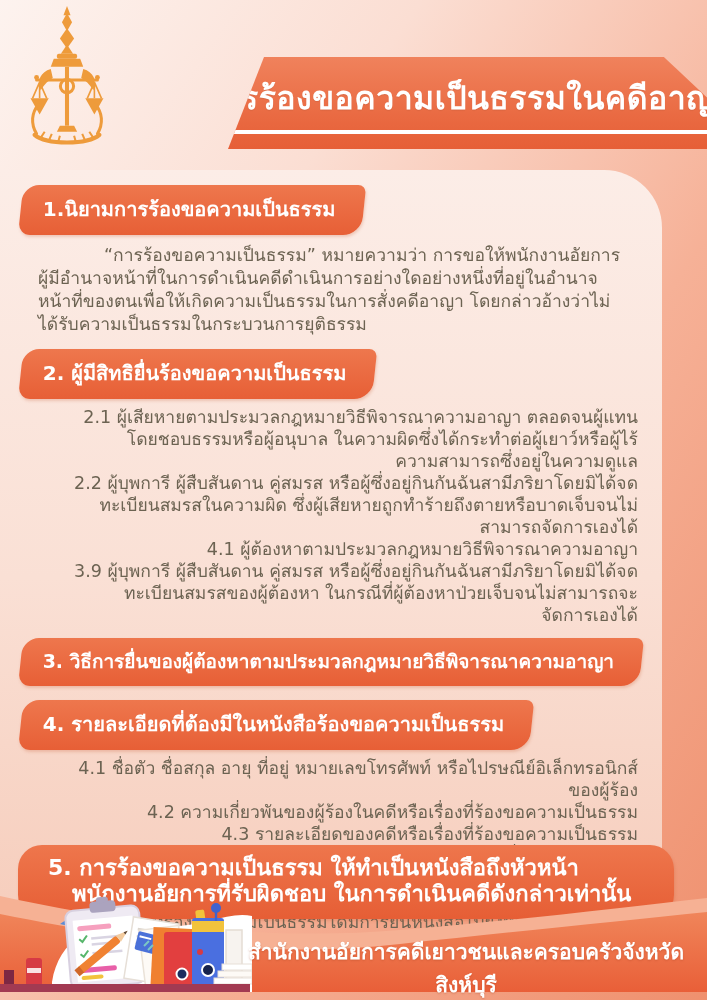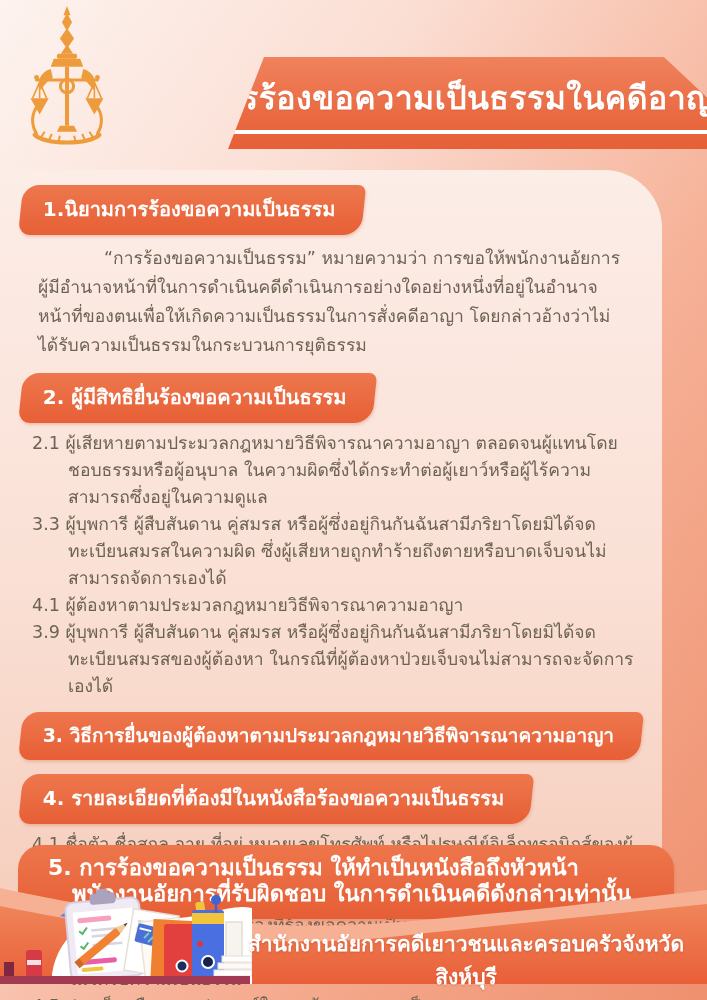--- a/index.html
+++ b/index.html
@@ -33,35 +33,35 @@
     background:linear-gradient(180deg,#EE774D 0%,#E75F36 100%);
     color:#fff;font-weight:bold;font-size:20px;
     padding:8px 28px 10px 22px;
     border-radius:16px 8px 18px 12px;
     transform:skewX(-6deg);transform-origin:0 100%;
     box-shadow:1px 2px 3px rgba(200,90,50,.25);
     white-space:nowrap;
   }
   .badge>span{display:inline-block;transform:skewX(6deg);}
   .badge.wide{font-size:19px;}
-  .body-text{color:#6C6352;font-size:17.5px;line-height:29px;font-weight:500;}
+  .body-text{color:#6C6352;font-size:17.5px;line-height:23px;font-weight:500;}
   .para{margin:9px 34px 0 38px;text-indent:66px;}
   .para.centered-first{text-indent:170px;margin-right:26px;}
-  .num-list{list-style:none;margin:7px 24px 0 32px;padding:0;line-height:27px;}
+  .num-list{list-style:none;margin:7px 24px 0 54px;padding:0;line-height:22px;text-align:right;}
   .num-list li{padding-left:36px;text-indent:-36px;margin:0;}
   
   .notice{
     position:absolute;left:18px;top:845px;width:656px;box-sizing:border-box;
     background:linear-gradient(180deg,#EE764C 0%,#E65E35 100%);
     border-radius:24px;color:#fff;font-weight:bold;font-size:22px;line-height:26px;
     padding:10px 30px 12px 54px;text-indent:-24px;
     box-shadow:1px 2px 3px rgba(200,90,50,.25);
   }
   
-  .footer{position:absolute;left:0;bottom:16px;width:707px;height:112px;}
+  .footer{position:absolute;left:0;bottom:8px;width:707px;height:112px;}
   .footer svg.waves{position:absolute;left:0;bottom:0;}
   .org{
     position:absolute;left:232px;top:55px;width:468px;text-align:center;
     color:#fff;font-weight:bold;font-size:21px;
     text-shadow:0 1px 2px rgba(160,60,30,.35);
   }
   .illu{position:absolute;left:0;bottom:0;}
 </style>
 </head>
 <body>
@@ -109,21 +109,21 @@
     <div class="badge">
       <span>1.นิยามการร้องขอความเป็นธรรม</span>
     </div>
     <p class="body-text para">“การร้องขอความเป็นธรรม” หมายความว่า การขอให้พนักงานอัยการผู้มีอำนาจหน้าที่ในการดำเนินคดีดำเนินการอย่างใดอย่างหนึ่งที่อยู่ในอำนาจหน้าที่ของตนเพื่อให้เกิดความเป็นธรรมในการสั่งคดีอาญา โดยกล่าวอ้างว่าไม่ได้รับความเป็นธรรมในกระบวนการยุติธรรม</p>
 
     <div class="badge" style="margin-top:13px;">
       <span>2. ผู้มีสิทธิยื่นร้องขอความเป็นธรรม</span>
     </div>
     <ul class="num-list body-text">
       <li>2.1 ผู้เสียหายตามประมวลกฎหมายวิธีพิจารณาความอาญา ตลอดจนผู้แทนโดยชอบธรรมหรือผู้อนุบาล ในความผิดซึ่งได้กระทำต่อผู้เยาว์หรือผู้ไร้ความสามารถซึ่งอยู่ในความดูแล</li>
-      <li>3.3 ผู้บุพการี ผู้สืบสันดาน คู่สมรส หรือผู้ซึ่งอยู่กินกันฉันสามีภริยาโดยมิได้จดทะเบียนสมรสในความผิด ซึ่งผู้เสียหายถูกทำร้ายถึงตายหรือบาดเจ็บจนไม่สามารถจัดการเองได้</li>
+      <li>2.2 ผู้บุพการี ผู้สืบสันดาน คู่สมรส หรือผู้ซึ่งอยู่กินกันฉันสามีภริยาโดยมิได้จดทะเบียนสมรสในความผิด ซึ่งผู้เสียหายถูกทำร้ายถึงตายหรือบาดเจ็บจนไม่สามารถจัดการเองได้</li>
       <li>4.1 ผู้ต้องหาตามประมวลกฎหมายวิธีพิจารณาความอาญา</li>
       <li>3.9 ผู้บุพการี ผู้สืบสันดาน คู่สมรส หรือผู้ซึ่งอยู่กินกันฉันสามีภริยาโดยมิได้จดทะเบียนสมรสของผู้ต้องหา ในกรณีที่ผู้ต้องหาป่วยเจ็บจนไม่สามารถจะจัดการเองได้</li>
     </ul>
 
     <div class="badge wide" style="margin-top:12px;">
       <span>3. วิธีการยื่นของผู้ต้องหาตามประมวลกฎหมายวิธีพิจารณาความอาญา</span>
     </div>
 
     <div class="badge" style="margin-top:14px;">
       <span>4. รายละเอียดที่ต้องมีในหนังสือร้องขอความเป็นธรรม</span>

